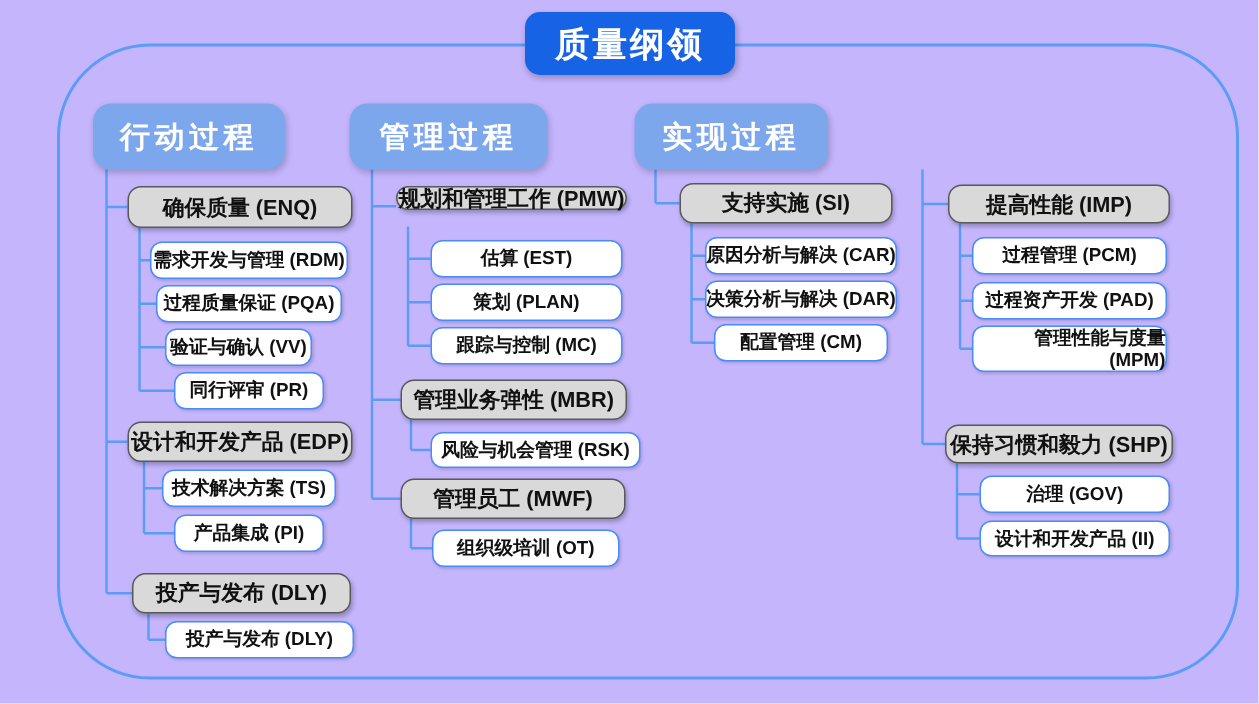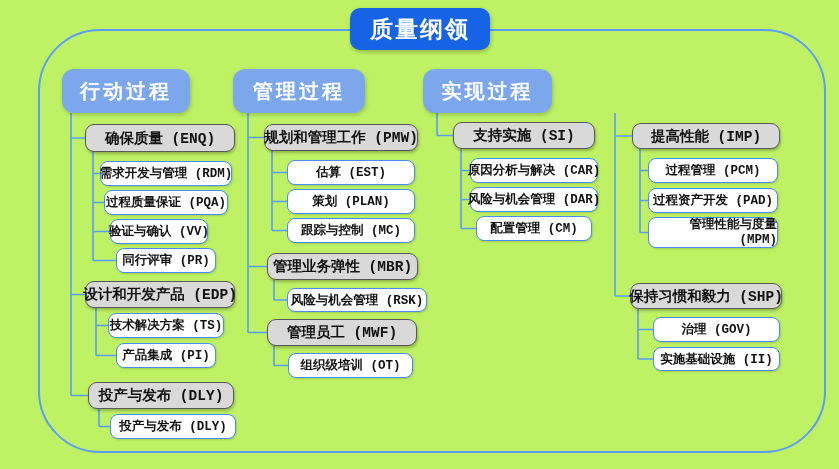--- a/index.html
+++ b/index.html
@@ -1,18 +1,18 @@
 <!DOCTYPE html>
 <html style="--title_bg: #1663E6; --header_bg: #7DA7ED; --group_bg: #D9D9D9; --group_border: #595959; --leaf_border: #4A8CF5; --connector: #5B9CF6;"><head>
 <meta charset="utf-8">
 <style>
   html,body{margin:0;padding:0;background:#fff;}
   .canvas{
-    position:relative;width:839px;height:469px;background:#bef264;overflow:hidden;
-    font-family:Liberation Mono, monospace;
+    position:relative;width:839px;height:469px;background:#c4b5fd;overflow:hidden;
+    font-family:Liberation Sans, sans-serif;
   }
   .frame{
     position:absolute;left:38px;top:29px;width:788px;height:424px;
     box-sizing:border-box;border:2px solid var(--connector);border-radius:62px;
     z-index:0;background:transparent;
   }
   svg.wires{position:absolute;left:0;top:0;z-index:1;pointer-events:none;}
   .title{
     position:absolute;z-index:3;display:flex;align-items:center;justify-content:center;
     background:var(--title_bg);color:#fff;font-weight:bold;font-size:23px;letter-spacing:2px;
@@ -47,21 +47,21 @@
   #c0g0l0{left:100px;top:161px;width:132px;height:25px}
   #c0g0l1{left:104px;top:190px;width:124px;height:25px}
   #c0g0l2{left:110px;top:219px;width:98px;height:25px}
   #c0g0l3{left:116px;top:248px;width:100px;height:25px}
   #c0g1  {left:85px;top:281px;width:150px;height:27px}
   #c0g1l0{left:108px;top:313px;width:116px;height:25px}
   #c0g1l1{left:116px;top:343px;width:100px;height:25px}
   #c0g2  {left:88px;top:382px;width:146px;height:27px}
   #c0g2l0{left:110px;top:414px;width:126px;height:25px}
 
-  #c1g0  {left:264px;top:124px;width:154px;height:27px}
+  #c1g0  {left:264px;top:124px;width:154px;height:16px}
   #c1g0l0{left:287px;top:160px;width:128px;height:25px}
   #c1g0l1{left:287px;top:189px;width:128px;height:25px}
   #c1g0l2{left:287px;top:218px;width:128px;height:25px}
   #c1g1  {left:267px;top:253px;width:151px;height:27px}
   #c1g1l0{left:287px;top:288px;width:140px;height:24px}
   #c1g2  {left:267px;top:319px;width:150px;height:27px}
   #c1g2l0{left:288px;top:353px;width:125px;height:25px}
 
   #c2g0  {left:453px;top:122px;width:142px;height:27px}
   #c2g0l0{left:470px;top:158px;width:128px;height:25px}
@@ -121,24 +121,24 @@
   <div class="leaf" id="c1g0l0">估算 (EST)</div>
   <div class="leaf" id="c1g0l1">策划 (PLAN)</div>
   <div class="leaf" id="c1g0l2">跟踪与控制 (MC)</div>
   <div class="grp" id="c1g1">管理业务弹性 (MBR)</div>
   <div class="leaf" id="c1g1l0">风险与机会管理 (RSK)</div>
   <div class="grp" id="c1g2">管理员工 (MWF)</div>
   <div class="leaf" id="c1g2l0">组织级培训 (OT)</div>
 
   <div class="grp" id="c2g0">支持实施 (SI)</div>
   <div class="leaf" id="c2g0l0">原因分析与解决 (CAR)</div>
-  <div class="leaf" id="c2g0l1">风险与机会管理 (DAR)</div>
+  <div class="leaf" id="c2g0l1">决策分析与解决 (DAR)</div>
   <div class="leaf" id="c2g0l2">配置管理 (CM)</div>
 
   <div class="grp" id="c3g0">提高性能 (IMP)</div>
   <div class="leaf" id="c3g0l0">过程管理 (PCM)</div>
   <div class="leaf" id="c3g0l1">过程资产开发 (PAD)</div>
   <div class="leaf wrap" id="c3g0l2">管理性能与度量 (MPM)</div>
   <div class="grp" id="c3g1">保持习惯和毅力 (SHP)</div>
   <div class="leaf" id="c3g1l0">治理 (GOV)</div>
-  <div class="leaf" id="c3g1l1">实施基础设施 (II)</div>
+  <div class="leaf" id="c3g1l1">设计和开发产品 (II)</div>
 
 </div>
 
 </body></html>

